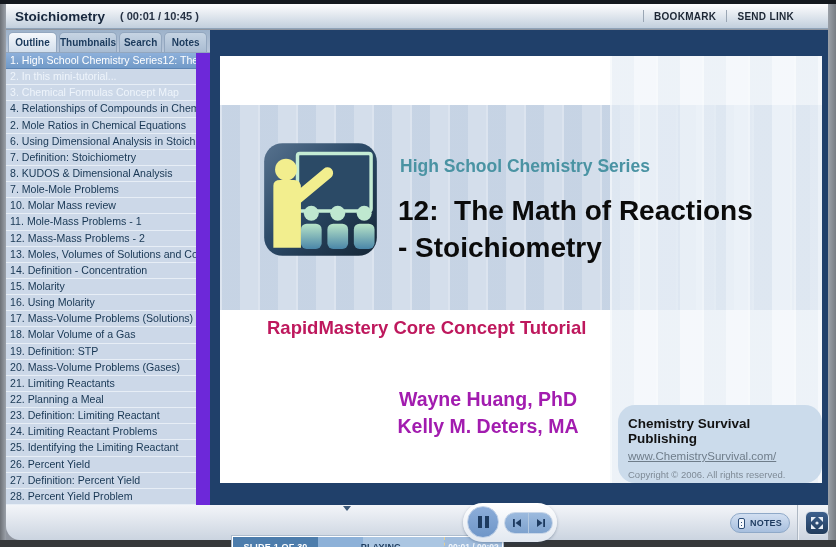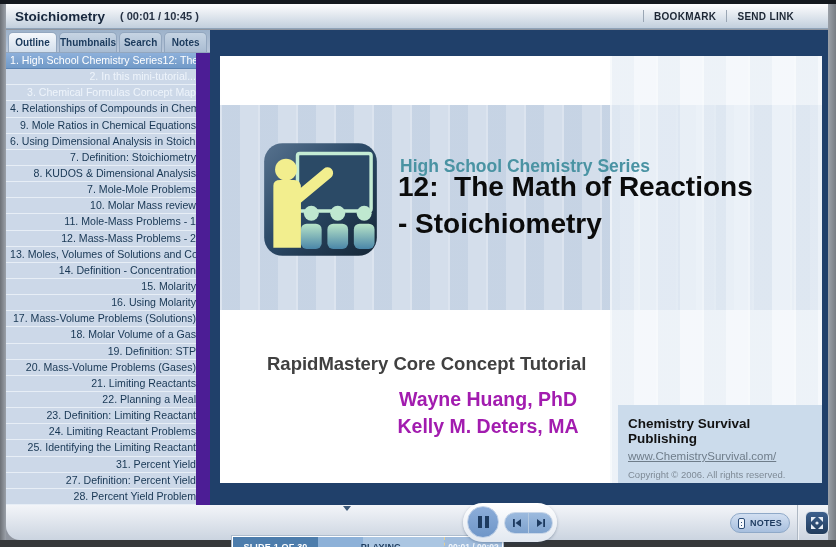--- a/index.html
+++ b/index.html
@@ -16,21 +16,21 @@
   .header { position:absolute; left:6px; top:4px; width:822px; height:25px;
             background:linear-gradient(180deg,#fdfdfe,#dde4ec 55%,#c2cfdd);
             border-bottom:1px solid #8fa3b8; display:flex; align-items:center; }
   .hdr-title { margin-left:9px; font-size:13.5px; font-weight:bold; color:#16263c; }
   .hdr-time  { margin-left:15px; font-size:11px; font-weight:bold; color:#273244; }
   .hdr-right { margin-left:auto; display:flex; align-items:center; padding-right:34px; }
   .hdr-sep   { width:1px; height:12px; background:#9aa6b4; margin:0 10px; }
   .hdr-btn   { font-size:10px; font-weight:bold; color:#1c2634; letter-spacing:.3px; cursor:default; }
 
   
-  .sidebar { position:absolute; left:6px; top:30px; width:228px; height:475px; background:#4c1d95;text-align:right; }
+  .sidebar { position:absolute; left:6px; top:30px; width:228px; height:475px; background:#6d28d9; }
   .tabs { height:23px; display:flex; background:linear-gradient(180deg,#9db2ca,#b9c7da); border-bottom:1px solid #93a7bf; padding:0 1px; }
   .tab  { display:flex; align-items:center; justify-content:center; font-size:10px; font-weight:bold; color:#1b3a5c;
           background:linear-gradient(180deg,#c6d4e3,#a9bcd2); border:1px solid #93a7bf; border-bottom:none;
           border-radius:5px 5px 0 0; margin:2px 1px 0 1px; }
   .tab.active { background:linear-gradient(180deg,#f5f8fc,#d3dfec); }
   .tab-outline{ flex:0 0 49px; } .tab-thumbs{ flex:0 0 58px; } .tab-search{ flex:0 0 43px; } .tab-notes{ flex:0 0 43px; }
 
   .outline-list { position:absolute; left:0; top:23px; width:190px; bottom:0; overflow:hidden; background:#ccd8e8; }
   .row { height:16.15px; line-height:15px; font-size:10.6px; color:#173653; padding-left:4px;
          white-space:nowrap; overflow:hidden; border-bottom:1px solid #e7eef6; cursor:default; }
@@ -46,26 +46,26 @@
   .tri-down { width:0; height:0; border-left:3px solid transparent; border-right:3px solid transparent; border-top:4px solid #3c4b5e; }
 
   
   .slide-frame { position:absolute; left:210px; top:30px; width:618px; height:475px; background:#20406a; }
   .slide { position:absolute; left:10px; top:26px; width:602px; height:427px; background:#ffffff; overflow:hidden; }
   .band-mid { position:absolute; left:0; top:49px; width:602px; height:205px; background:#cdd9e8;
               background-image:repeating-linear-gradient(90deg, rgba(255,255,255,.30) 0 2px, rgba(110,140,180,.07) 2px 20px, rgba(255,255,255,.14) 20px 38px); }
   .band-right { position:absolute; left:390px; top:0; width:212px; height:427px; background:rgba(238,244,250,.72);
               background-image:repeating-linear-gradient(90deg, rgba(255,255,255,.35) 0 2px, rgba(140,165,195,.06) 2px 24px, rgba(255,255,255,.18) 24px 46px); }
   .series-title { position:absolute; left:180px; top:100px; font-size:17.5px; font-weight:bold; color:#4a93a3; }
-  .main-title   { position:absolute; left:178px; top:112px; font-size:28px; font-weight:bold; color:#0b0b0b;
+  .main-title   { position:absolute; left:178px; top:136px; font-size:28px; font-weight:bold; color:#0b0b0b;
                   line-height:37px; white-space:pre-wrap; }
-  .subtitle     { position:absolute; left:47px; top:261px; font-size:18.5px; font-weight:bold; color:#404040;margin-top:36px; }
+  .subtitle     { position:absolute; left:47px; top:261px; font-size:18.5px; font-weight:bold; color:#be185d; }
   .authors      { position:absolute; left:158px; top:330px; width:220px; text-align:center;
                   font-size:19.5px; font-weight:bold; color:#a21caf; line-height:27px; }
-  .pub-box  { position:absolute; left:398px; top:349px; width:204px; height:78px; background:#cbdbeb; padding:11px 8px 0 10px; }
+  .pub-box  { position:absolute; left:398px; top:349px; width:204px; height:78px; background:#cbdbeb; padding:11px 8px 0 10px;border-radius:17px; }
   .pub-name { font-size:13.5px; font-weight:bold; color:#121212; }
   .pub-url  { font-size:11.5px; color:#6f7d8a; text-decoration:underline; margin-top:4px; display:inline-block; cursor:pointer; }
   .pub-copy { font-size:9.5px; color:#7e8a96; margin-top:5px; }
   .slide-icon { position:absolute; left:43px; top:85px; width:115px; height:117px; }
 
   
   .bottom-bar { position:absolute; left:6px; top:505px; width:822px; height:35px;
                 background:linear-gradient(180deg,#f3f5f9,#cbd4e0); border-radius:0 0 0 14px; }
   .playset { position:absolute; left:226px; top:7px; width:271px; height:22px; display:flex;
              border:1px solid #ffffff; box-shadow:0 0 0 1px #aebdce;margin-top:24px; }
@@ -130,42 +130,42 @@
       <div class="tab tab-outline active">Outline</div>
       <div class="tab tab-thumbs">Thumbnails</div>
       <div class="tab tab-search">Search</div>
       <div class="tab tab-notes">Notes</div>
     </div>
     <div class="outline-list">
         <div class="row active">1. High School Chemistry Series12:  The Mat</div>
         <div class="row dimmed">2. In this mini-tutorial...</div>
         <div class="row dimmed">3. Chemical Formulas Concept Map</div>
         <div class="row">4. Relationships of Compounds in Chemical</div>
-        <div class="row">9. Mole Ratios in Chemical Equations</div>
+        <div class="row">2. Mole Ratios in Chemical Equations</div>
         <div class="row">6. Using Dimensional Analysis in Stoichiome</div>
         <div class="row">7. Definition: Stoichiometry</div>
         <div class="row">8. KUDOS &amp; Dimensional Analysis</div>
         <div class="row">7. Mole-Mole Problems</div>
         <div class="row">10. Molar Mass review</div>
         <div class="row">11. Mole-Mass Problems - 1</div>
         <div class="row">12. Mass-Mass Problems - 2</div>
         <div class="row">13. Moles, Volumes of Solutions and Concen</div>
         <div class="row">14. Definition - Concentration</div>
         <div class="row">15. Molarity</div>
         <div class="row">16. Using Molarity</div>
         <div class="row">17. Mass-Volume Problems (Solutions)</div>
         <div class="row">18. Molar Volume of a Gas</div>
         <div class="row">19. Definition: STP</div>
         <div class="row">20. Mass-Volume Problems (Gases)</div>
         <div class="row">21. Limiting Reactants</div>
         <div class="row">22. Planning a Meal</div>
         <div class="row">23. Definition: Limiting Reactant</div>
         <div class="row">24. Limiting Reactant Problems</div>
         <div class="row">25. Identifying the Limiting Reactant</div>
-        <div class="row">31. Percent Yield</div>
+        <div class="row">26. Percent Yield</div>
         <div class="row">27. Definition: Percent Yield</div>
         <div class="row">28. Percent Yield Problem</div>
       </div>
     <div class="scrollbar">
       <div class="sb-btn sb-up">
           <span class="tri-up"></span>
         </div>
       <div class="sb-btn sb-down">
           <span class="tri-down"></span>
         </div>

